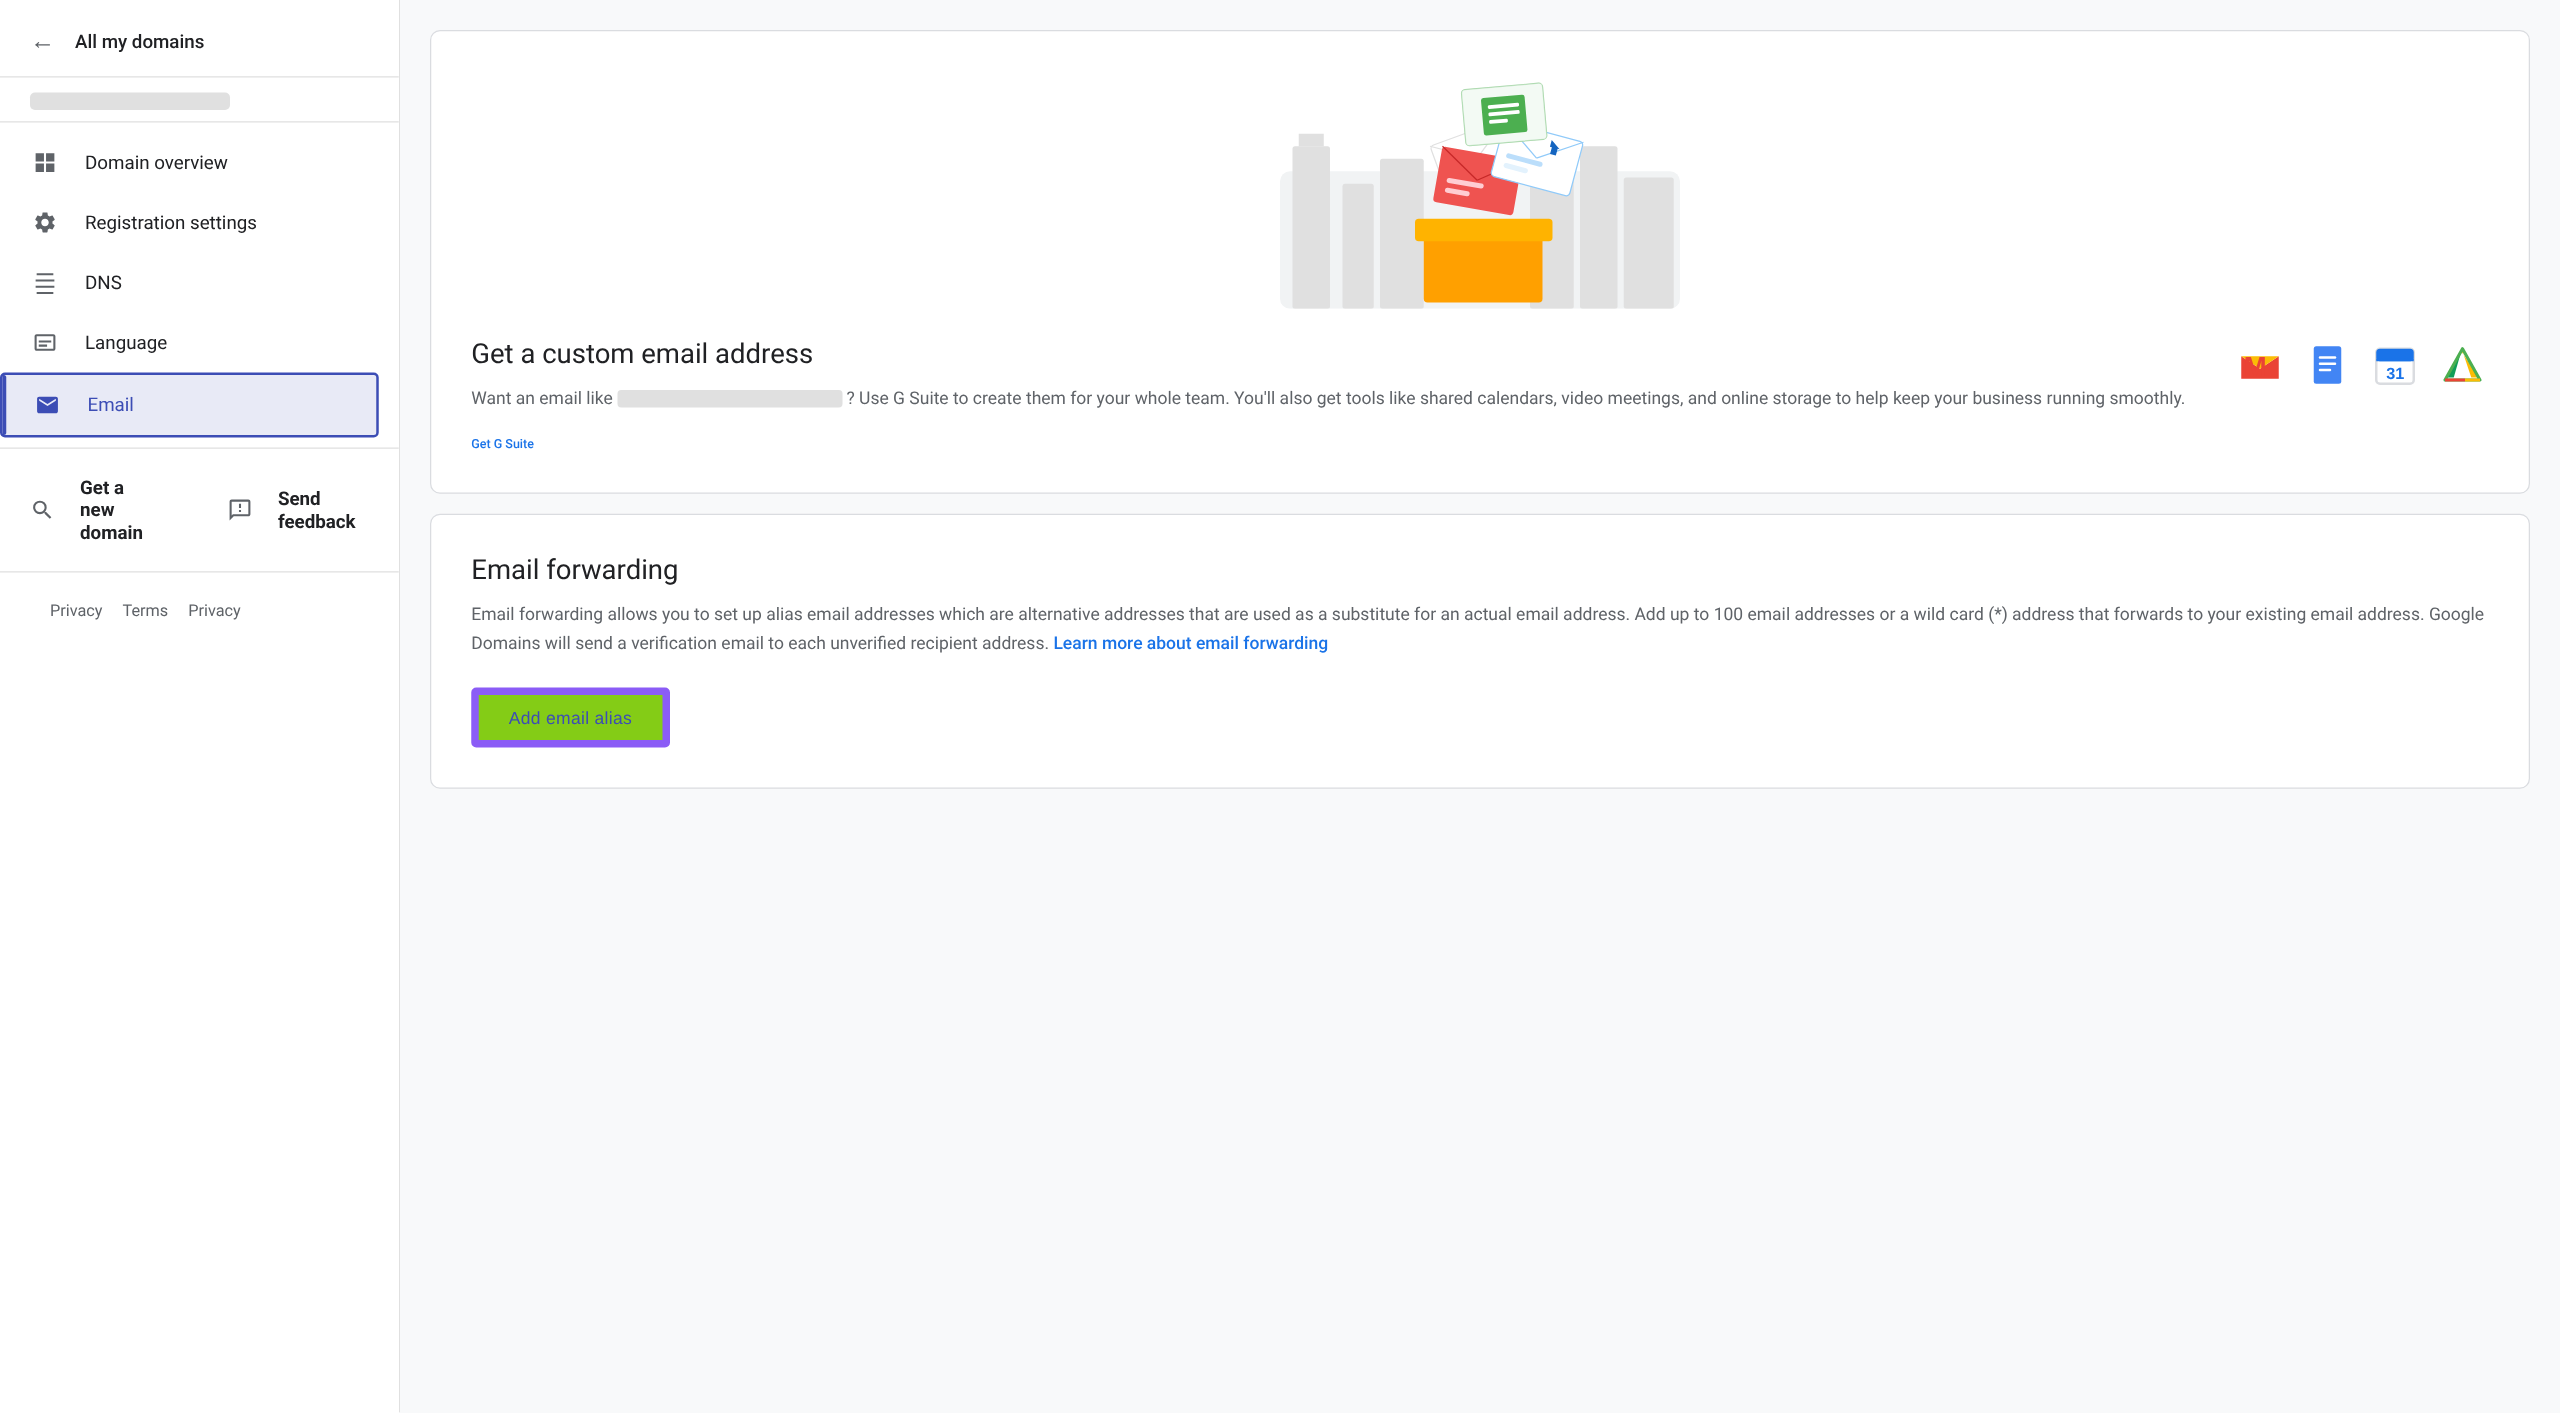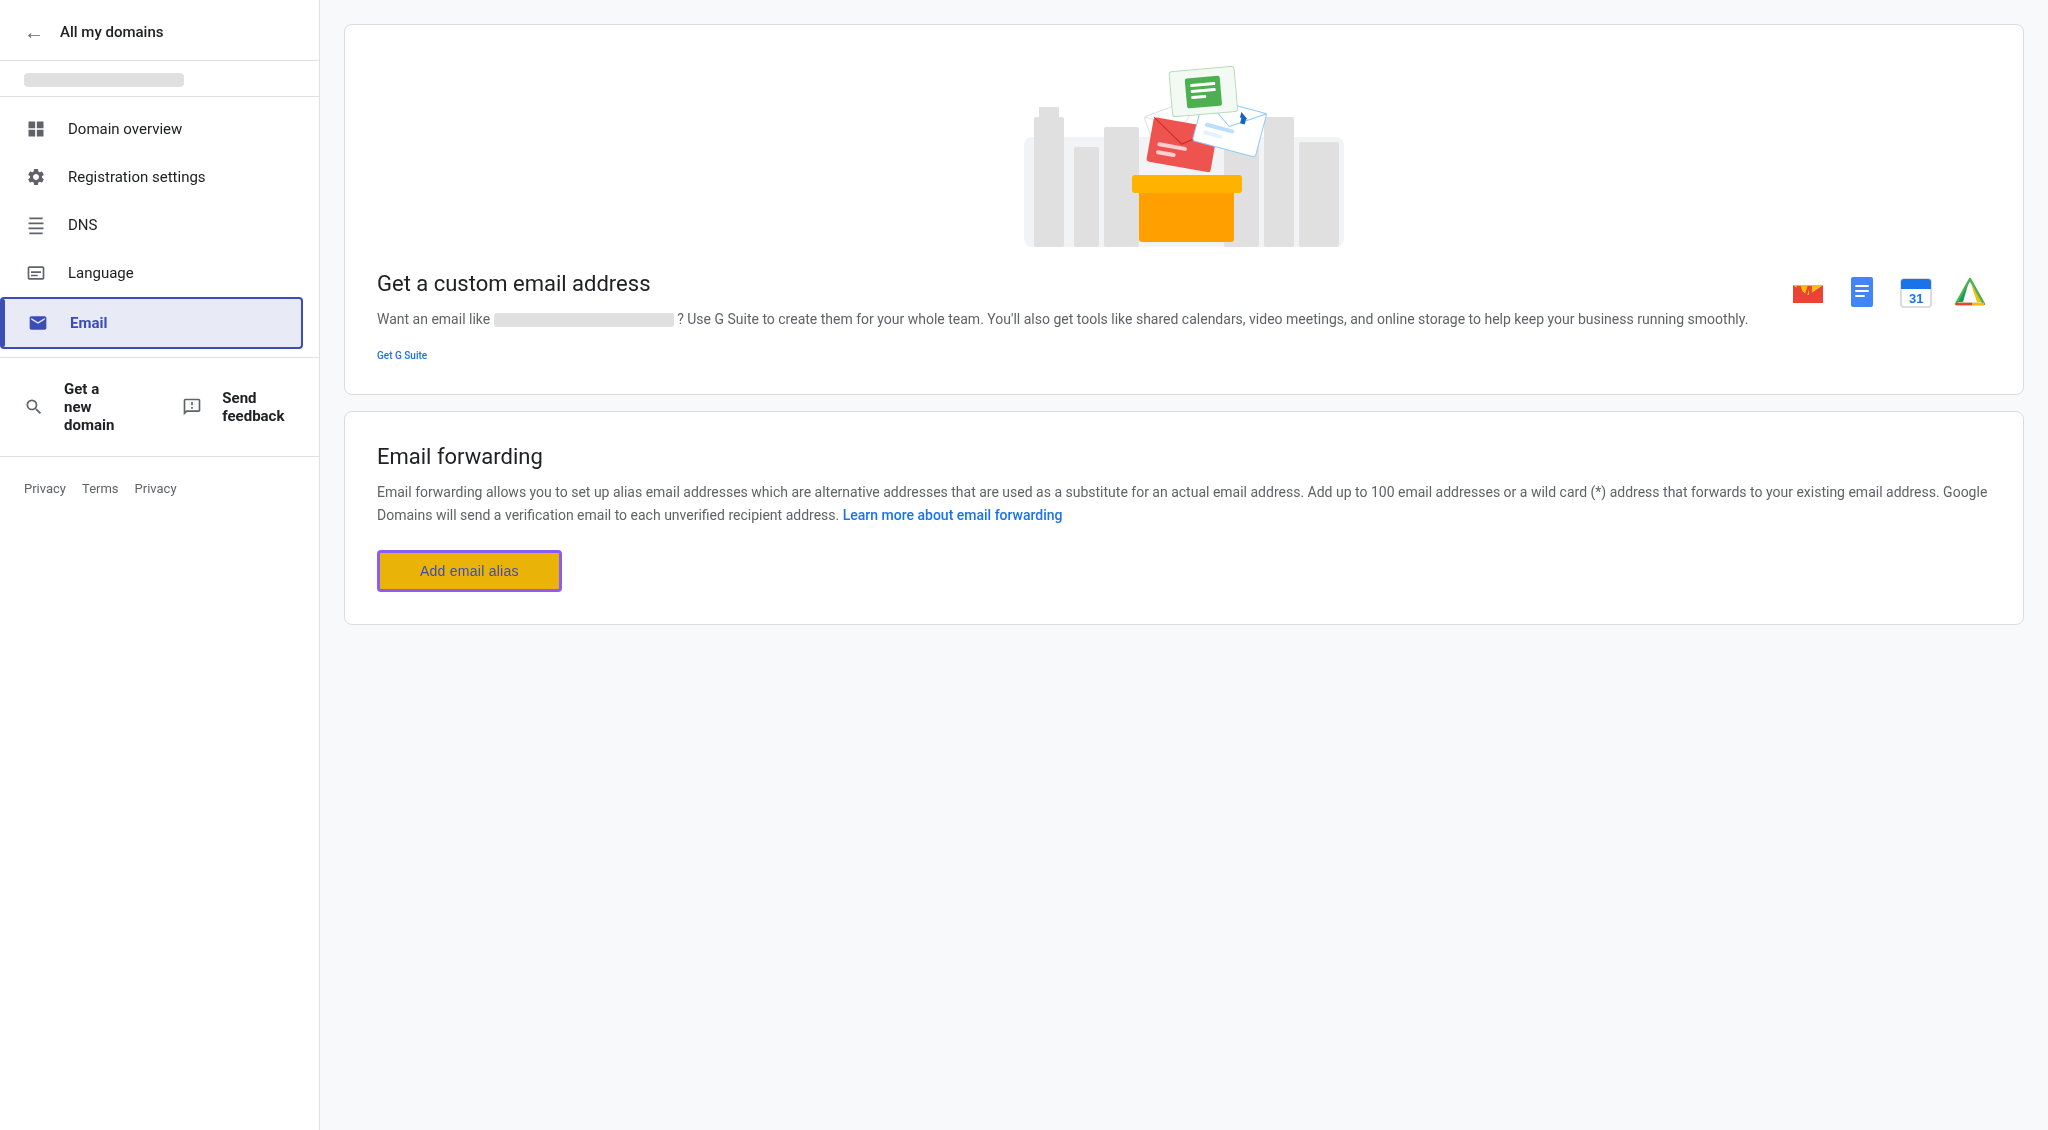--- a/index.html
+++ b/index.html
@@ -68,21 +68,21 @@
       cursor: pointer;
       border-radius: 0 24px 24px 0;
       margin-right: 16px;
       font-size: 15px;
       color: #202124;
       position: relative;
     }
     .nav-item.active {
       background: #e8eaf6;
       color: #3c4db5;
-      font-weight: 700;
+      font-weight: 400;
     }
     .nav-item.active .nav-icon { color: #3c4db5; }
     .nav-item.active::before {
       content: '';
       position: absolute;
       left: 0;
       top: 0;
       bottom: 0;
       width: 3px;
       background: #3c4db5;
@@ -109,21 +109,21 @@
       font-weight: bold;
     }
     .sidebar-footer {
       display: flex;
       flex-direction: column;
       padding: 8px 0;
     }
     .footer-links {
       display: flex;
       gap: 16px;
-      padding: 16px 24px;
+      padding: 16px 40px;
       font-size: 13px;
       color: #5f6368;
     }
     .footer-link { cursor: pointer; }
 
     
     .main {
       flex: 1;
       overflow-y: auto;
       background: #f8f9fa;
@@ -203,24 +203,24 @@
       line-height: 1.6;
       margin-bottom: 24px;
     }
     .forwarding-link {
       color: #1a73e8;
       cursor: pointer;
       font-weight: 500;
       text-decoration: none;
     }
     .add-alias-btn {
-      border: 3px solid #8b5cf6;
-      background: #eab308;
+      border: 6px solid #8b5cf6;
+      background: #84cc16;
       color: #3c4db5;
-      padding: 10px 40px;
+      padding: 10px 24px;
       border-radius: 4px;
       font-size: 14px;
       font-weight: 500;
       cursor: pointer;
       letter-spacing: 0.25px;
       transition: background 0.2s;
     }
 
     
     .icon-svg {

